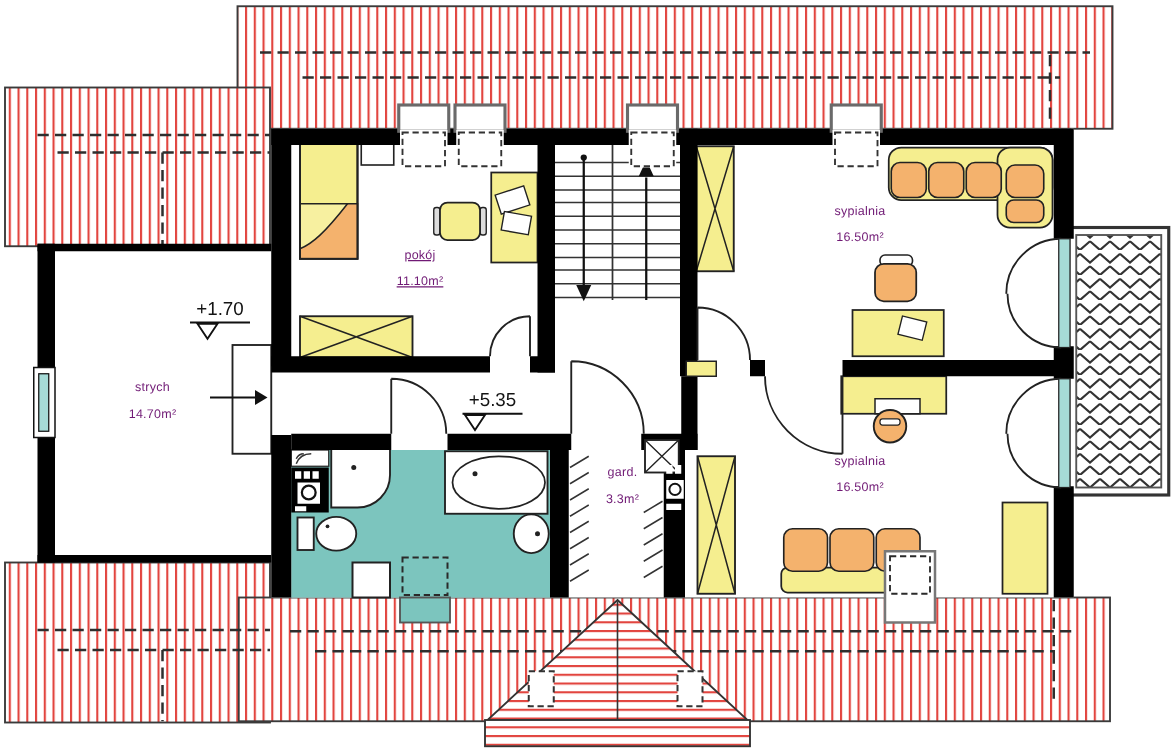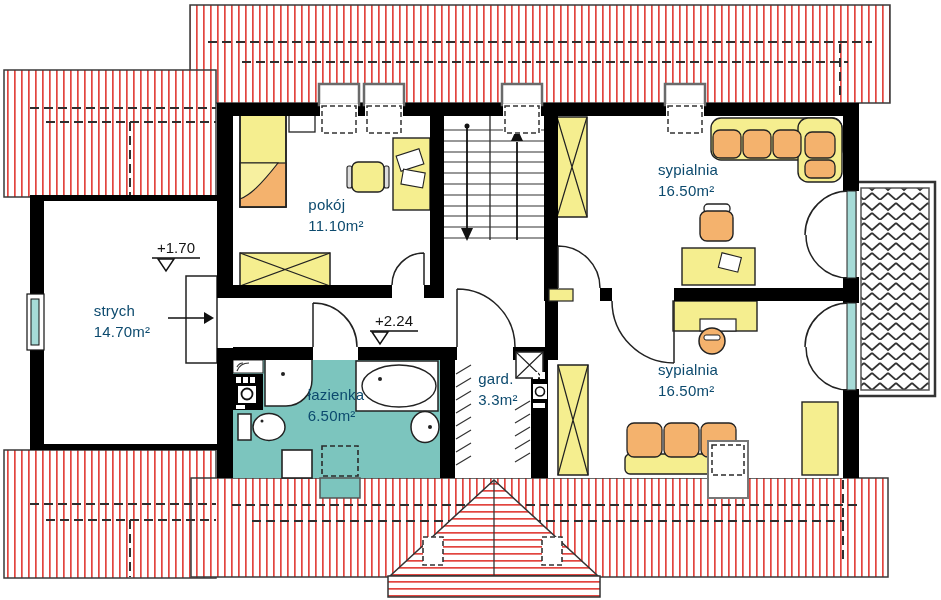--- a/index.html
+++ b/index.html
@@ -1,20 +1,20 @@
 <!DOCTYPE html>
 <html><head>
 <meta charset="utf-8">
 <style>
   html,body{margin:0;padding:0;background:#fff;}
   #stage{position:relative;width:941px;height:600px;background:#fff;overflow:hidden;
          font-family:"Liberation Sans",sans-serif;}
   #stage svg{position:absolute;left:0;top:0;}
-  .lbl{position:absolute;transform:translateX(-50%);white-space:nowrap;
-       font-size:15px;line-height:21px;color:#0c4a6e;letter-spacing:.2px;}
+  .lbl{position:absolute;transform:translateX(-50%);text-align:center;white-space:nowrap;
+       font-size:10px;line-height:21px;color:#701a75;letter-spacing:.2px;}
   .lbl .area{display:block;}
   .marker{position:absolute;transform:translateX(-50%);font-size:15px;color:#141414;white-space:nowrap;}
 </style>
 </head>
 <body>
 
 <div id="stage">
 <svg width="941" height="600" viewBox="0 0 941 600">
 <defs>
   <pattern id="vstr" width="7" height="8" patternUnits="userSpaceOnUse">
@@ -251,39 +251,35 @@
   <path d="M158,259 L174,259 L166,271 Z"></path>
   <path d="M370,331H418"></path>
   <path d="M372,332 L388,332 L380,344 Z"></path>
 </g>
 </svg>
 
 <div class="lbl" style="left:122px;top:300px;">
   <span>strych</span>
   <span class="area">14.70m²</span>
 </div>
-<div class="lbl" style="left:336px;top:194px;">
+<div class="lbl" style="left:336px;top:194px;text-decoration:underline;">
   <span>pokój</span>
   <span class="area">11.10m²</span>
 </div>
 <div class="lbl" style="left:688px;top:159px;">
   <span>sypialnia</span>
   <span class="area">16.50m²</span>
 </div>
 <div class="lbl" style="left:688px;top:359px;">
   <span>sypialnia</span>
   <span class="area">16.50m²</span>
 </div>
-<div class="lbl" style="left:336px;top:384px;">
-  <span>łazienka</span>
-  <span class="area">6.50m²</span>
-</div>
 <div class="lbl" style="left:498px;top:368px;">
   <span>gard.</span>
   <span class="area">3.3m²</span>
 </div>
 <div class="marker" style="left:176px;top:239px;">
   <span>+1.70</span>
 </div>
 <div class="marker" style="left:394px;top:312px;">
-  <span>+2.24</span>
+  <span>+5.35</span>
 </div>
 </div>
 
 </body></html>

